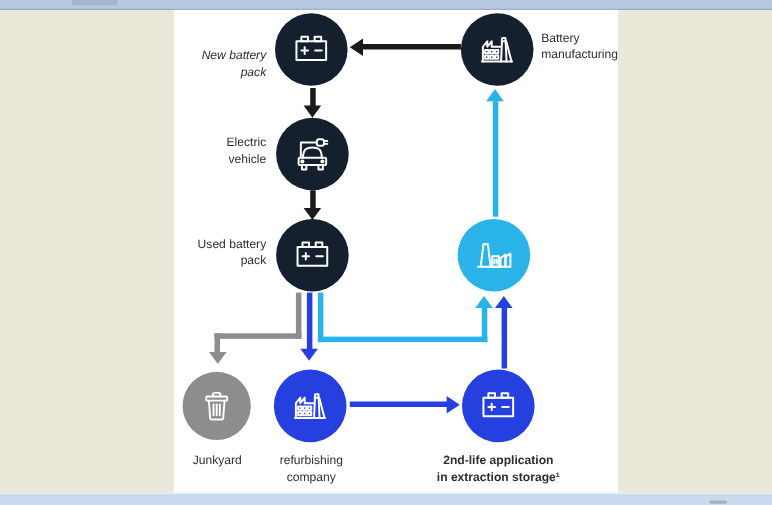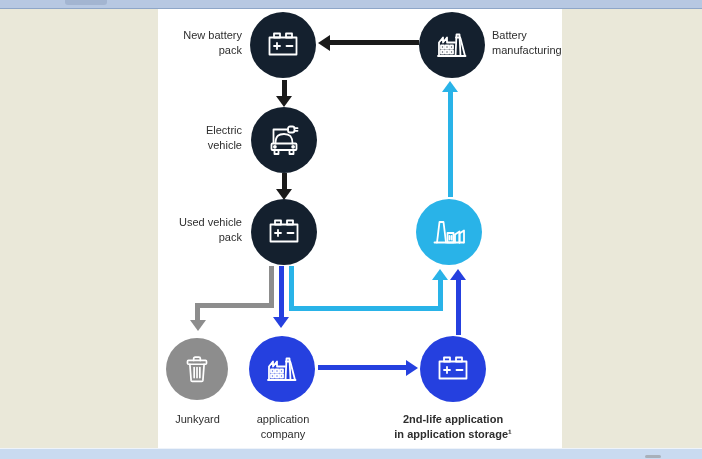--- a/index.html
+++ b/index.html
@@ -194,44 +194,44 @@
     <svg viewBox="0 0 40 40" width="40" height="40">
       <rect x="6.5" y="12.5" width="27" height="17"></rect>
         <rect x="11" y="8.5" width="6" height="4"></rect>
         <rect x="23" y="8.5" width="6" height="4"></rect>
       <line x1="11" y1="21" x2="17" y2="21"></line>
         <line x1="14" y1="18" x2="14" y2="24"></line>
         <line x1="23.5" y1="21" x2="29.5" y2="21"></line>
     </svg>
   </div>
 
-  <div class="label t-right" style="left:158px;top:28px;width:84px;">
+  <div class="label t-right" style="left:158px;top:44px;width:84px;font-style:italic;">
     <div>New battery</div>
     <div>pack</div>
   </div>
   <div class="label t-right" style="left:158px;top:123px;width:84px;">
     <div>Electric</div>
     <div>vehicle</div>
   </div>
   <div class="label t-left" style="left:492px;top:28px;width:75px;">
     <div>Battery</div>
     <div>manufacturing</div>
   </div>
   <div class="label t-right" style="left:158px;top:215px;width:84px;">
-    <div>Used vehicle</div>
+    <div>Used battery</div>
     <div>pack</div>
   </div>
   <div class="label t-center" style="left:157px;top:412px;width:81px;text-align:center;">
     <div>Junkyard</div>
   </div>
   <div class="label t-center" style="left:233px;top:412px;width:100px;">
-    <div>application</div>
+    <div>refurbishing</div>
     <div>company</div>
   </div>
   <div class="label t-center" style="left:373px;top:412px;width:160px;font-weight:bold;">
     <div>2nd-life application</div>
-    <div>in application storage¹</div>
+    <div>in extraction storage¹</div>
   </div>
 
   <div class="bottom-bar"></div>
   <div class="bottom-handle"></div>
 
 </div>
 
 </body></html>

